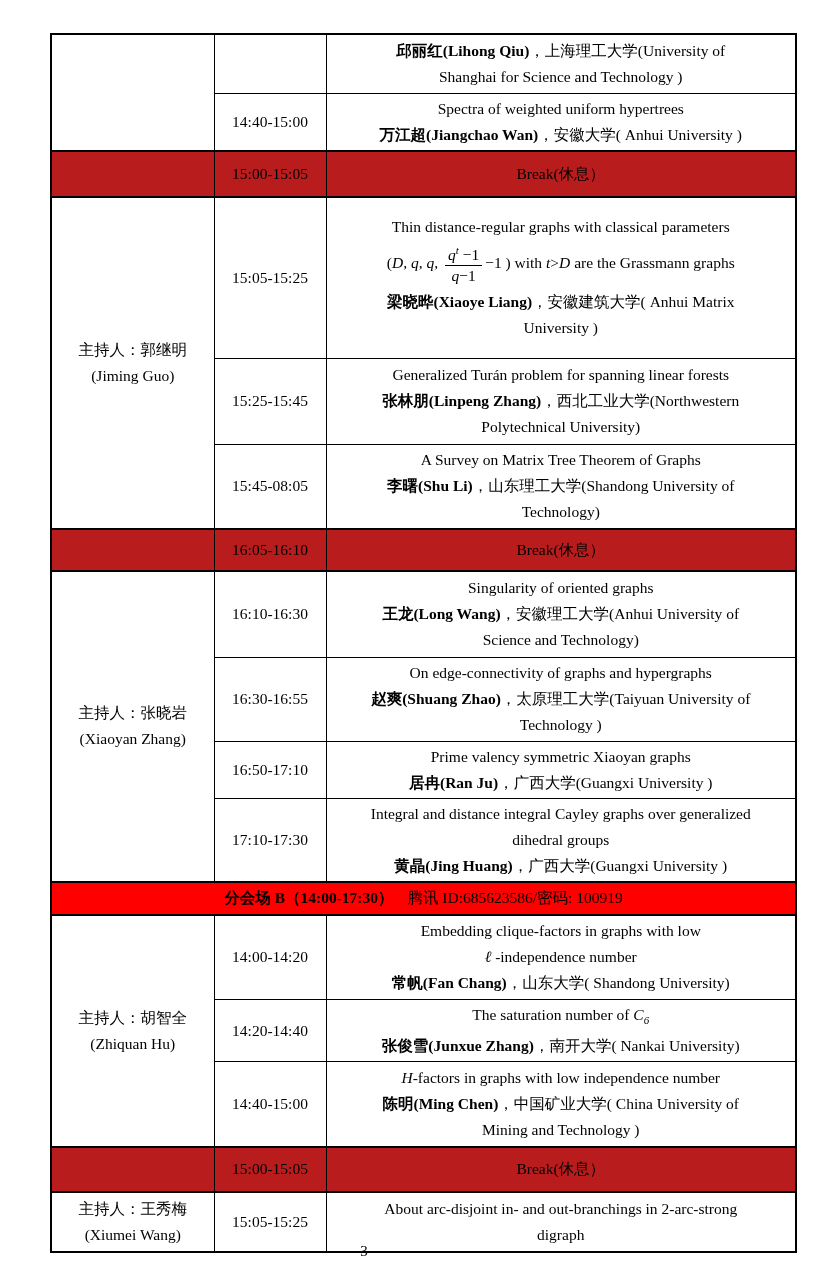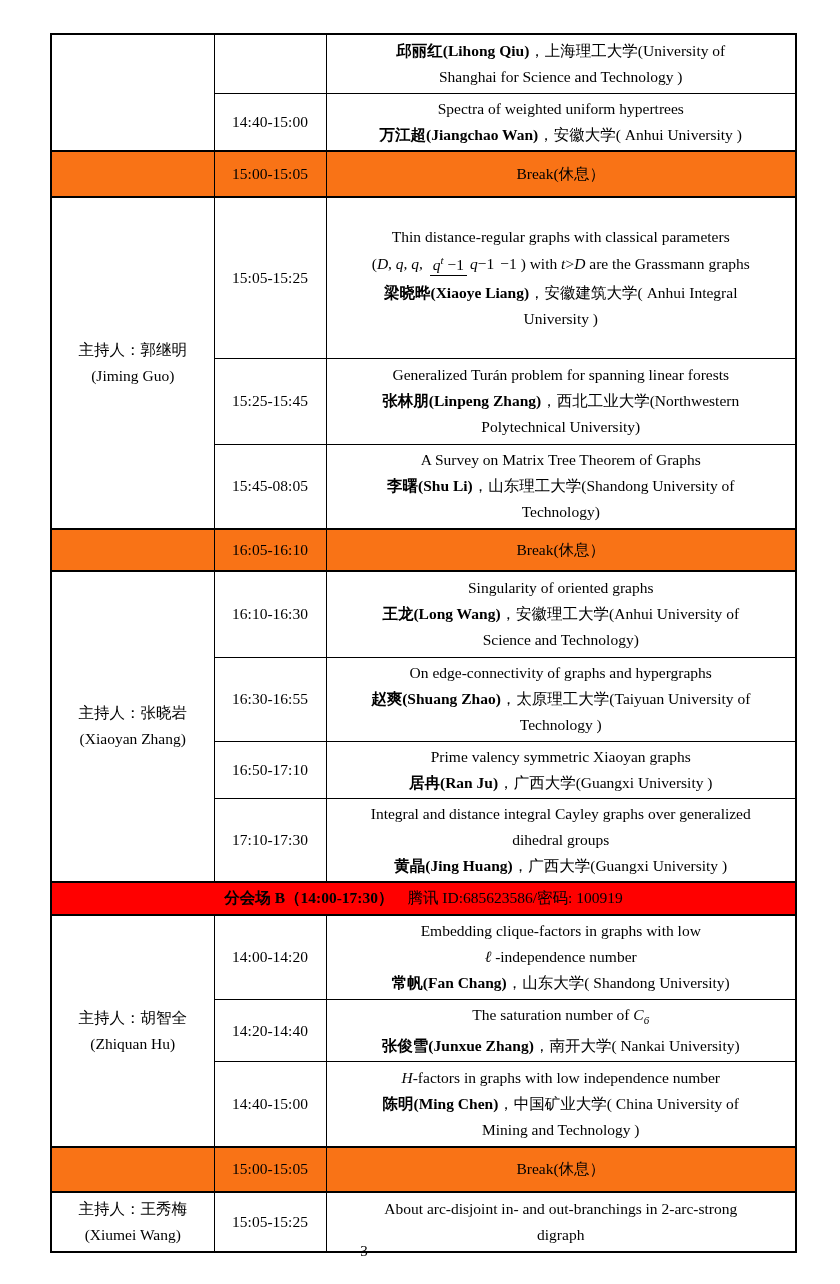--- a/index.html
+++ b/index.html
@@ -23,35 +23,35 @@
     line-height:26px;
     padding:2px 4px;
     text-align:center;
     overflow:hidden;
   }
   table.sched{border:2px solid #000;}
   tr.sec-top td{border-top-width:2px;}
   td.chair{width:163px;}
   td.time{width:112px;white-space:nowrap;}
   td.talk{width:470px;}
-  tr.break-row td{background:#f97316;margin-left:43px;}
+  tr.break-row td{background:#b91c1c;margin-left:43px;}
   td.banner{
     background:#ff0000;
     font-size:16px;
     padding:3px 4px;
   }
   td.banner .bold-part{font-weight:bold;}
   td.banner .rest-part{margin-left:14px;}
   .seg-b{font-weight:bold;}
   .seg-i{font-style:italic;}
   sup.seg-i,sub.seg-i{font-style:italic;font-size:11px;}
   .line{min-height:26px;}
   .frac{
     display:inline-flex;
-    flex-direction:row;
+    flex-direction:column;
     vertical-align:middle;
     text-align:center;
     line-height:1.15;
     margin:4px 3px;
   }
   .frac .num{border-bottom:1px solid #000;padding:0 3px 1px;}
   .frac .den{padding:1px 3px 0;}
   .page-num{
     position:absolute;left:0;top:1243px;width:100%;
     text-align:center;font-size:15px;
@@ -93,21 +93,21 @@
             <div>主持人：郭继明</div>
             <div>(Jiming Guo)</div>
           </td>
           <td class="time">15:05-15:25</td>
           <td class="talk">
             <div class="line"><span class="">Thin distance-regular graphs with classical parameters</span></div>
             <div class="line"><span class="">(</span><span class="seg-i">D</span><span class="">, </span><span class="seg-i">q</span><span class="">, </span><span class="seg-i">q</span><span class="">,  </span><span class="frac">
                 <span class="num"><span class="seg-i">q</span><sup class="seg-i">t</sup><span class=""> −1</span></span>
                 <span class="den"><span class="seg-i">q</span><span class="">−1</span></span>
               </span><span class="">−1 ) with </span><span class="seg-i">t</span><span class="">&gt;</span><span class="seg-i">D</span><span class=""> are the Grassmann graphs</span></div>
-            <div class="line"><span class="seg-b">梁晓晔(Xiaoye Liang)</span><span class="">，安徽建筑大学( Anhui Integral</span></div>
+            <div class="line"><span class="seg-b">梁晓晔(Xiaoye Liang)</span><span class="">，安徽建筑大学( Anhui Matrix</span></div>
             <div class="line"><span class="">University )</span></div>
           </td>
         </tr>
         <tr style="height: 86px;">
           <td class="time">15:25-15:45</td>
           <td class="talk">
             <div class="line"><span class="">Generalized Turán problem for spanning linear forests</span></div>
             <div class="line"><span class="seg-b">张林朋(Linpeng Zhang)</span><span class="">，西北工业大学(Northwestern</span></div>
             <div class="line"><span class="">Polytechnical University)</span></div>
           </td>

